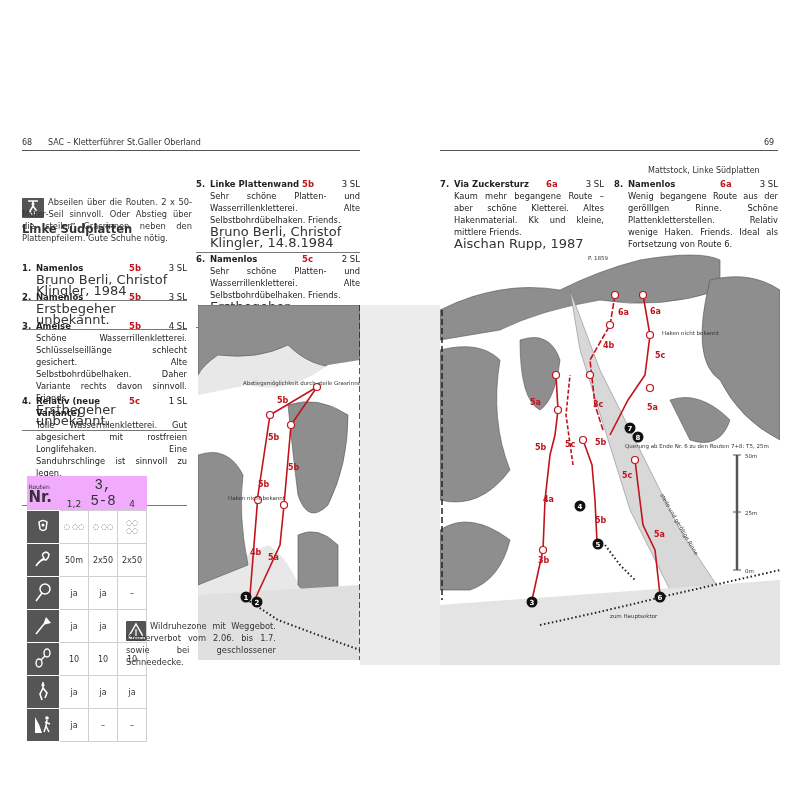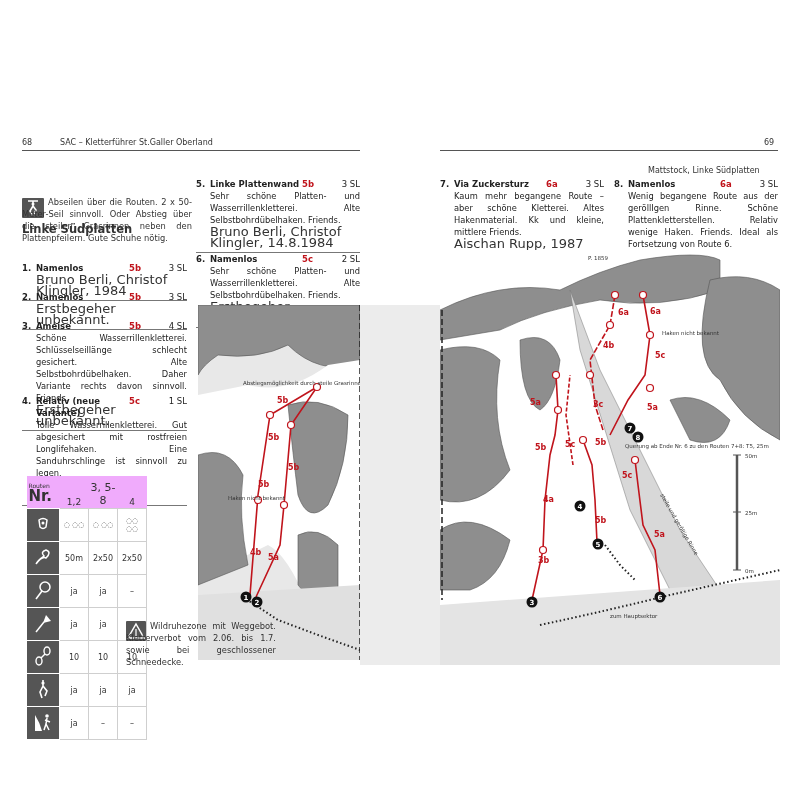--- a/index.html
+++ b/index.html
@@ -23,21 +23,21 @@
   table.gear td{border:1px solid #cfcfcf;text-align:center;width:26px;height:30px;color:#333;}
   table.gear td.ico{background:#555;width:30px;border:1px solid #fff;}
   table.gear thead td{border:none;background:#f0abfc;height:30px;}
   .map-lbl{font-size:5.5px;fill:#333;}
   .grade-lbl{font-size:8px;fill:#c0141c;font-weight:bold;}
 </style>
 </head>
 <body>
 
 <div class="abs runhead" style="left:22px;top:138px;">68</div>
-<div class="abs runhead" style="left:60px;top:138px;text-align:right;">SAC – Kletterführer St.Galler Oberland</div>
+<div class="abs runhead" style="left:48px;top:138px;text-align:right;">SAC – Kletterführer St.Galler Oberland</div>
 <div class="rule" style="left:22px;top:150px;width:338px;"></div>
 
 <div class="abs runhead" style="left:648px;top:138px;margin-top:28px;">Mattstock, Linke Südplatten</div>
 <div class="abs runhead" style="left:764px;top:138px;">69</div>
 <div class="rule" style="left:440px;top:150px;width:338px;"></div>
 
 <div class="abs sec-title" style="left:22px;top:178px;">Linke Südplatten</div>
 
 <div class="icon-box" style="left:22px;top:198px;width:22px;height:20px;">
   <svg width="22" height="20" viewBox="0 0 22 20">
@@ -138,21 +138,21 @@
 
 <div class="abs" style="left:26px;top:476px;">
   <table class="gear">
     <thead>
       <tr>
         <td style="text-align:left;padding-left:2px;">
           <div style="font-size:6px;">Routen</div>
           <div style="font-size:15px;font-weight:bold;line-height:14px;">Nr.</div>
         </td>
         <td style="font-size:9px;vertical-align:bottom;">1,2</td>
-        <td style="font-size:11px;vertical-align:bottom;">3, 5-8</td>
+        <td style="font-size:14px;vertical-align:bottom;font-family:Liberation Mono, monospace;">3, 5-8</td>
         <td style="font-size:9px;vertical-align:bottom;">4</td>
       </tr>
     </thead>
     <tbody>
       <tr>
         <td class="ico"><svg width="20" height="20">
               <path d="M6 6 Q10 3 14 6 L13 13 Q10 16 7 13 Z" fill="none" stroke="#fff" stroke-width="1.5"></path>
               <circle cx="10" cy="9" r="1.5" fill="#fff"></circle>
             </svg></td>
         <td style="font-size:7px;">◌ ◌◌</td>

